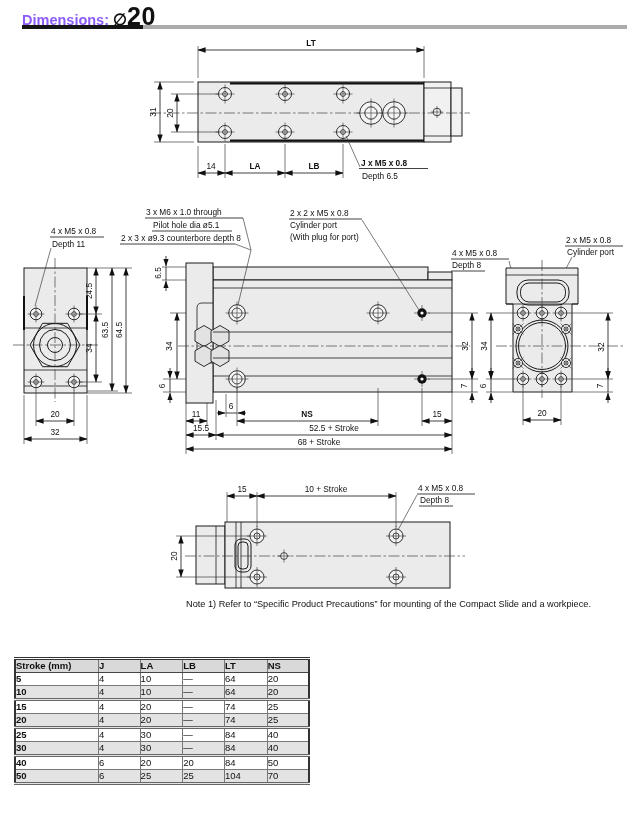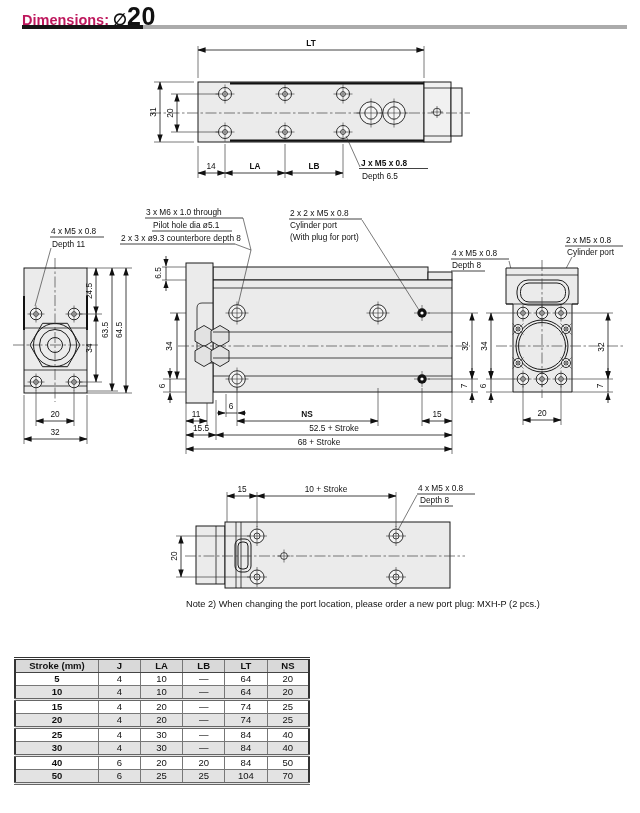--- a/index.html
+++ b/index.html
@@ -1,20 +1,20 @@
 <!DOCTYPE html>
 <html><head>
 <meta charset="utf-8">
 <style>
   html,body{margin:0;padding:0;background:#fff;}
   #page{position:relative;width:640px;height:813px;background:#fff;overflow:hidden;font-family:"Liberation Sans",sans-serif;}
 
   
   #title{position:absolute;left:22px;top:2px;white-space:nowrap;}
-  #title .t1{font-weight:bold;font-size:14.5px;color:#be185d;}
+  #title .t1{font-weight:bold;font-size:14.5px;color:#8b5cf6;}
   #title .phi{font-weight:bold;font-size:16px;color:#111;}
   #title .t2{font-weight:bold;font-size:25px;color:#111;letter-spacing:.5px;}
   #rule-black{position:absolute;left:22px;top:25px;width:121px;height:4px;background:#151515;}
   #rule-gray{position:absolute;left:143px;top:25px;width:484px;height:4px;background:#ababab;}
 
   
   svg{position:absolute;left:0;top:0;}
   .ol{fill:#ebebeb;stroke:#1a1a1a;stroke-width:1;}
   .ol2{fill:#f1f1f1;stroke:#1a1a1a;stroke-width:1;}
   .nf{fill:none;stroke:#1a1a1a;stroke-width:1;}
@@ -32,21 +32,21 @@
   .mid{text-anchor:middle;}
   .hex{fill:#e2e2e2;stroke:#1a1a1a;stroke-width:.9;}
 
   
   #notes{position:absolute;left:186px;top:598px;font-size:9.2px;line-height:13px;color:#111;white-space:nowrap;}
 
   
   #dimtable{position:absolute;left:14px;top:657px;width:296px;border-collapse:collapse;
     font-family:"Liberation Sans",sans-serif;font-size:9.5px;color:#111;
     border:2px solid #333;border-top:3px double #333;border-bottom:3px double #333;}
-  #dimtable th,#dimtable td{border:1px solid #777;height:12px;line-height:12px;text-align:center;padding:0;}
+  #dimtable th,#dimtable td{border:1px solid #777;height:12px;line-height:12px;text-align:left;padding:0;}
   #dimtable thead th{background:#d9d9d9;border-bottom:1.5px solid #444;font-weight:bold;}
   #dimtable td.s{font-weight:bold;}
   #dimtable tbody tr:nth-child(even) td{background:#e3e3e3;border-bottom:3px double #666;}
 </style>
 </head>
 <body>
 
 <div id="page">
 
   <div id="title"><span class="t1">Dimensions:</span><span class="t1">&nbsp;</span><span class="phi">∅</span><span class="t2">20</span></div>
@@ -370,21 +370,21 @@
       <line class="u" x1="419" y1="506" x2="453" y2="506"></line>
       <line class="ext" x1="417" y1="495" x2="398" y2="530"></line>
       <line class="ext" x1="250" y1="536" x2="176" y2="536"></line>
         <line class="ext" x1="250" y1="577" x2="176" y2="577"></line>
       <line class="dim" x1="181" y1="536" x2="181" y2="577"></line>
       <text class="t mid" x="177" y="556" transform="rotate(-90 177 556)">20</text>
     </g>
   </svg>
 
   <div id="notes">
-    <div>Note 2) When changing the port location, please order a new port plug: MXH-P (2 pcs.)</div>
+    <div>Note 1) Refer to “Specific Product Precautions” for mounting of the Compact Slide and a workpiece.</div>
   </div>
 
   <table id="dimtable">
     <colgroup>
         <col style="width:84px">
         <col style="width:42px">
         <col style="width:43px">
         <col style="width:42px">
         <col style="width:43px">
         <col style="width:42px">

